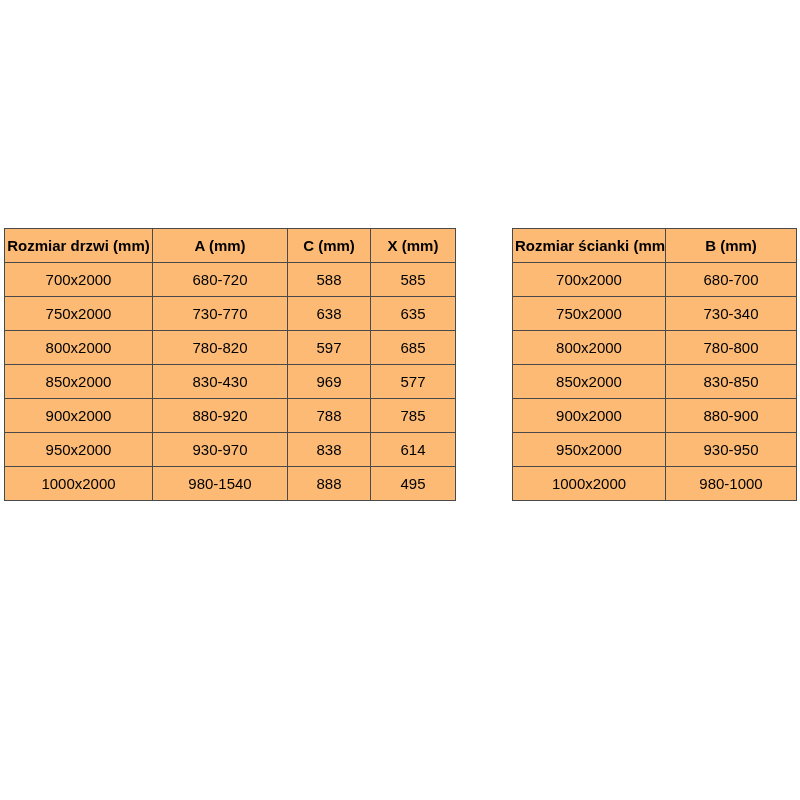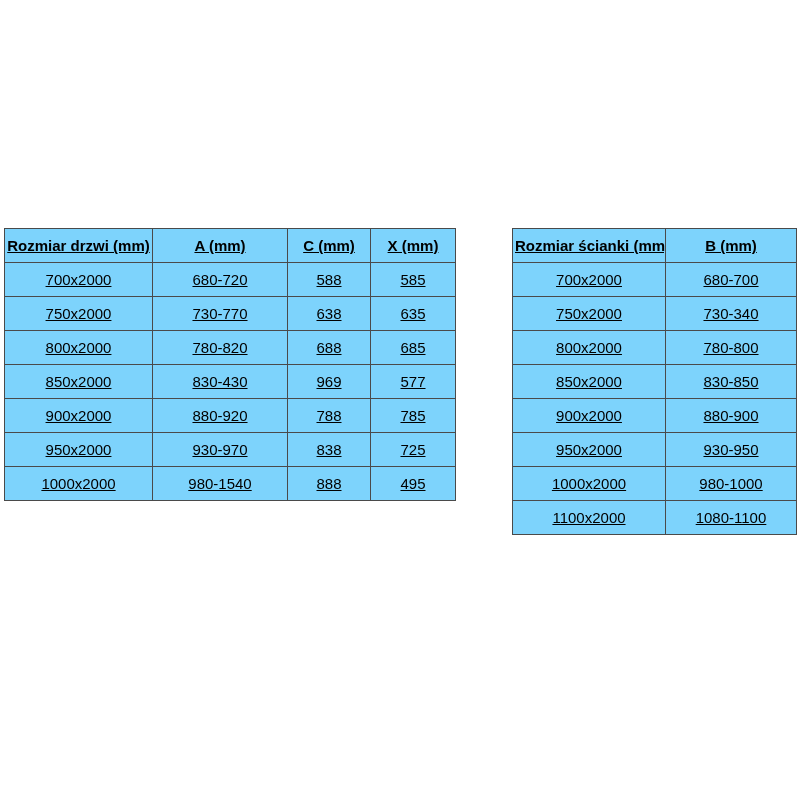--- a/index.html
+++ b/index.html
@@ -11,22 +11,21 @@
     position: relative;
     width: 800px;
     height: 800px;
     font-family: "Liberation Sans", sans-serif;
     color: #000000;
   }
   .spec-table {
     position: absolute;
     border-collapse: collapse;
     table-layout: fixed;
-    background: #7dd3fc;
-    text-decoration: underline;
+    background: #fdba74;
   }
   .spec-table th,
   .spec-table td {
     border: 1px solid #4a4a4a;
     text-align: center;
     vertical-align: middle;
     height: 33px;
     padding: 0 2px;
     font-size: 15px;
     line-height: 1;
@@ -84,40 +83,40 @@
       </tr>
       <tr>
         <td>750x2000</td>
         <td>730-770</td>
         <td>638</td>
         <td>635</td>
       </tr>
       <tr>
         <td>800x2000</td>
         <td>780-820</td>
-        <td>688</td>
+        <td>597</td>
         <td>685</td>
       </tr>
       <tr>
         <td>850x2000</td>
         <td>830-430</td>
         <td>969</td>
         <td>577</td>
       </tr>
       <tr>
         <td>900x2000</td>
         <td>880-920</td>
         <td>788</td>
         <td>785</td>
       </tr>
       <tr>
         <td>950x2000</td>
         <td>930-970</td>
         <td>838</td>
-        <td>725</td>
+        <td>614</td>
       </tr>
       <tr>
         <td>1000x2000</td>
         <td>980-1540</td>
         <td>888</td>
         <td>495</td>
       </tr>
     </tbody>
   </table>
 
@@ -154,18 +153,14 @@
         <td>880-900</td>
       </tr>
       <tr>
         <td>950x2000</td>
         <td>930-950</td>
       </tr>
       <tr>
         <td>1000x2000</td>
         <td>980-1000</td>
       </tr>
-      <tr>
-        <td>1100x2000</td>
-        <td>1080-1100</td>
-      </tr>
     </tbody>
   </table>
 
 </body></html>

